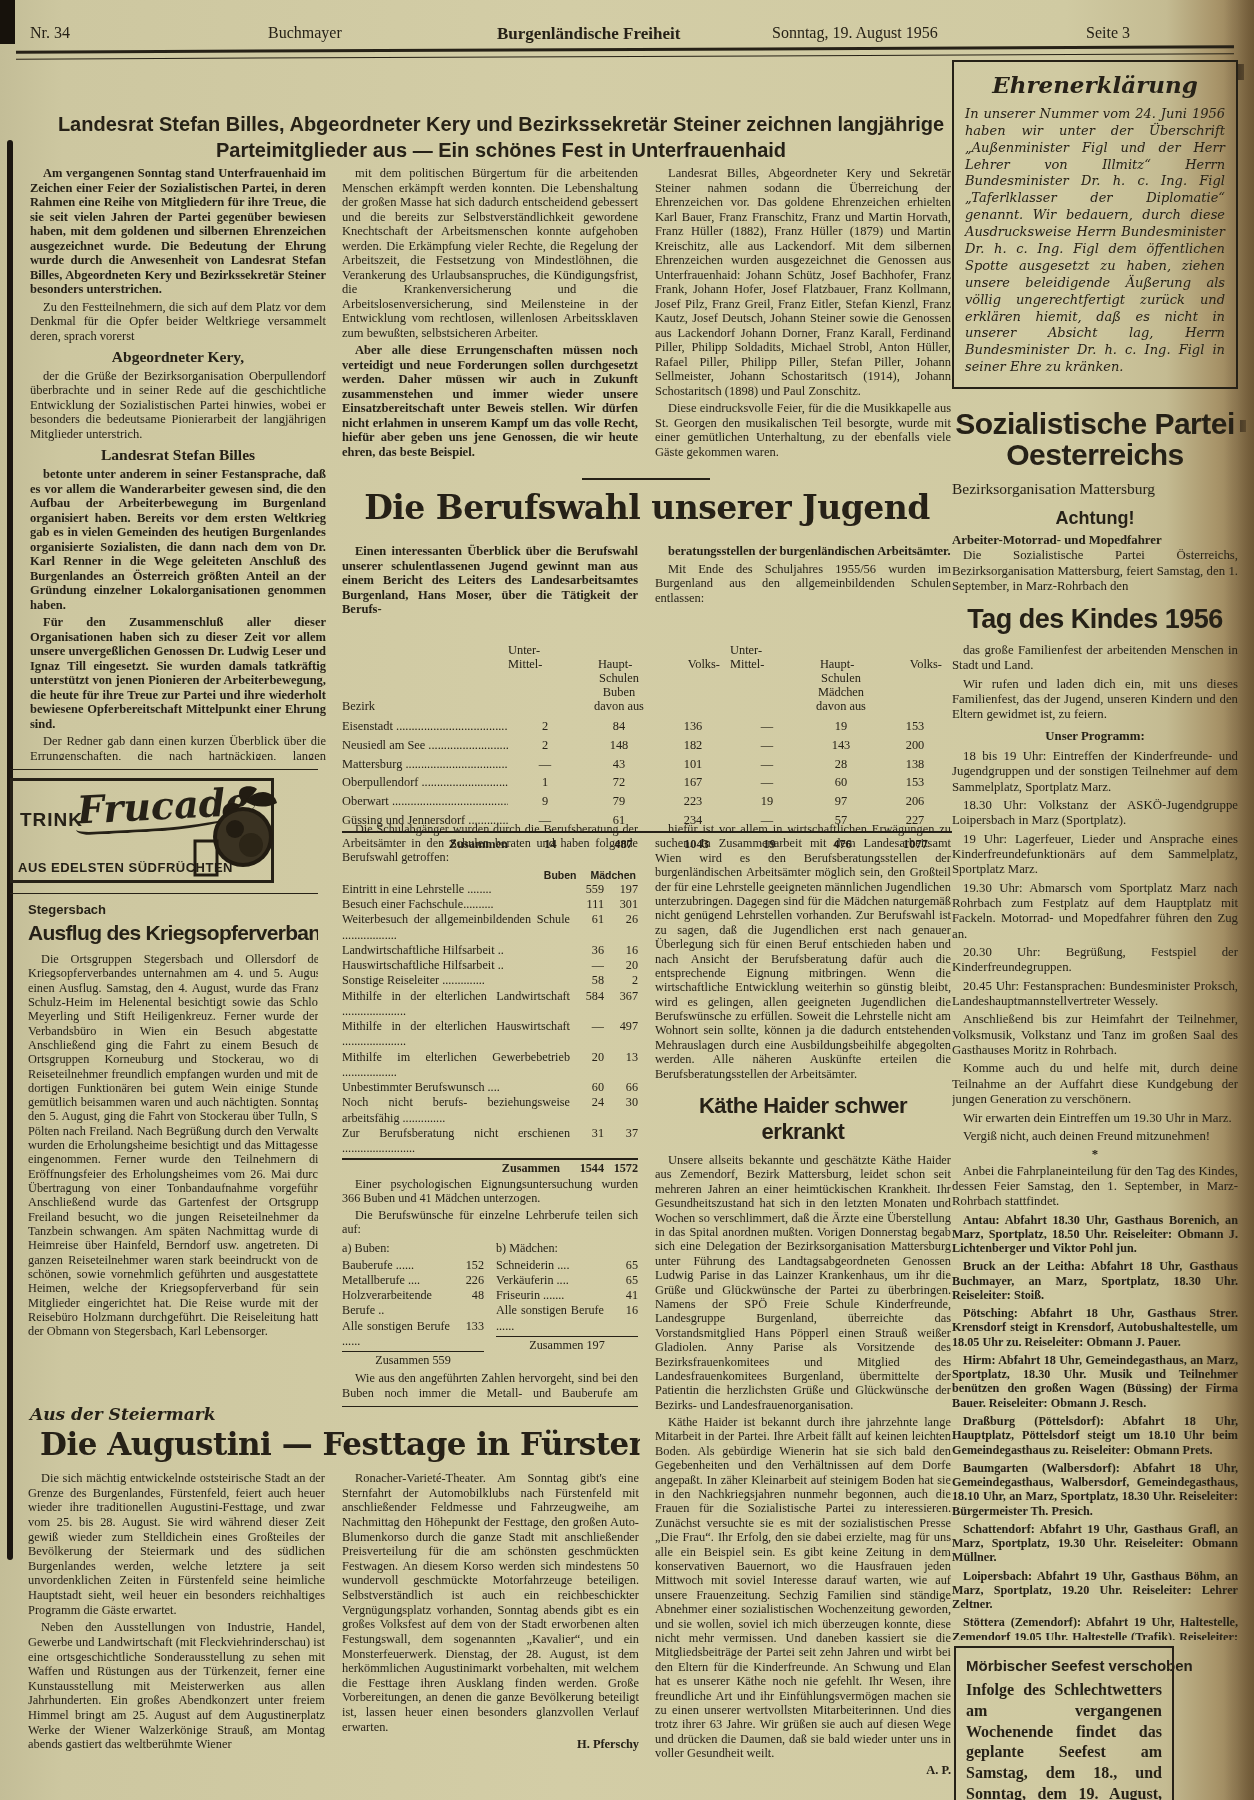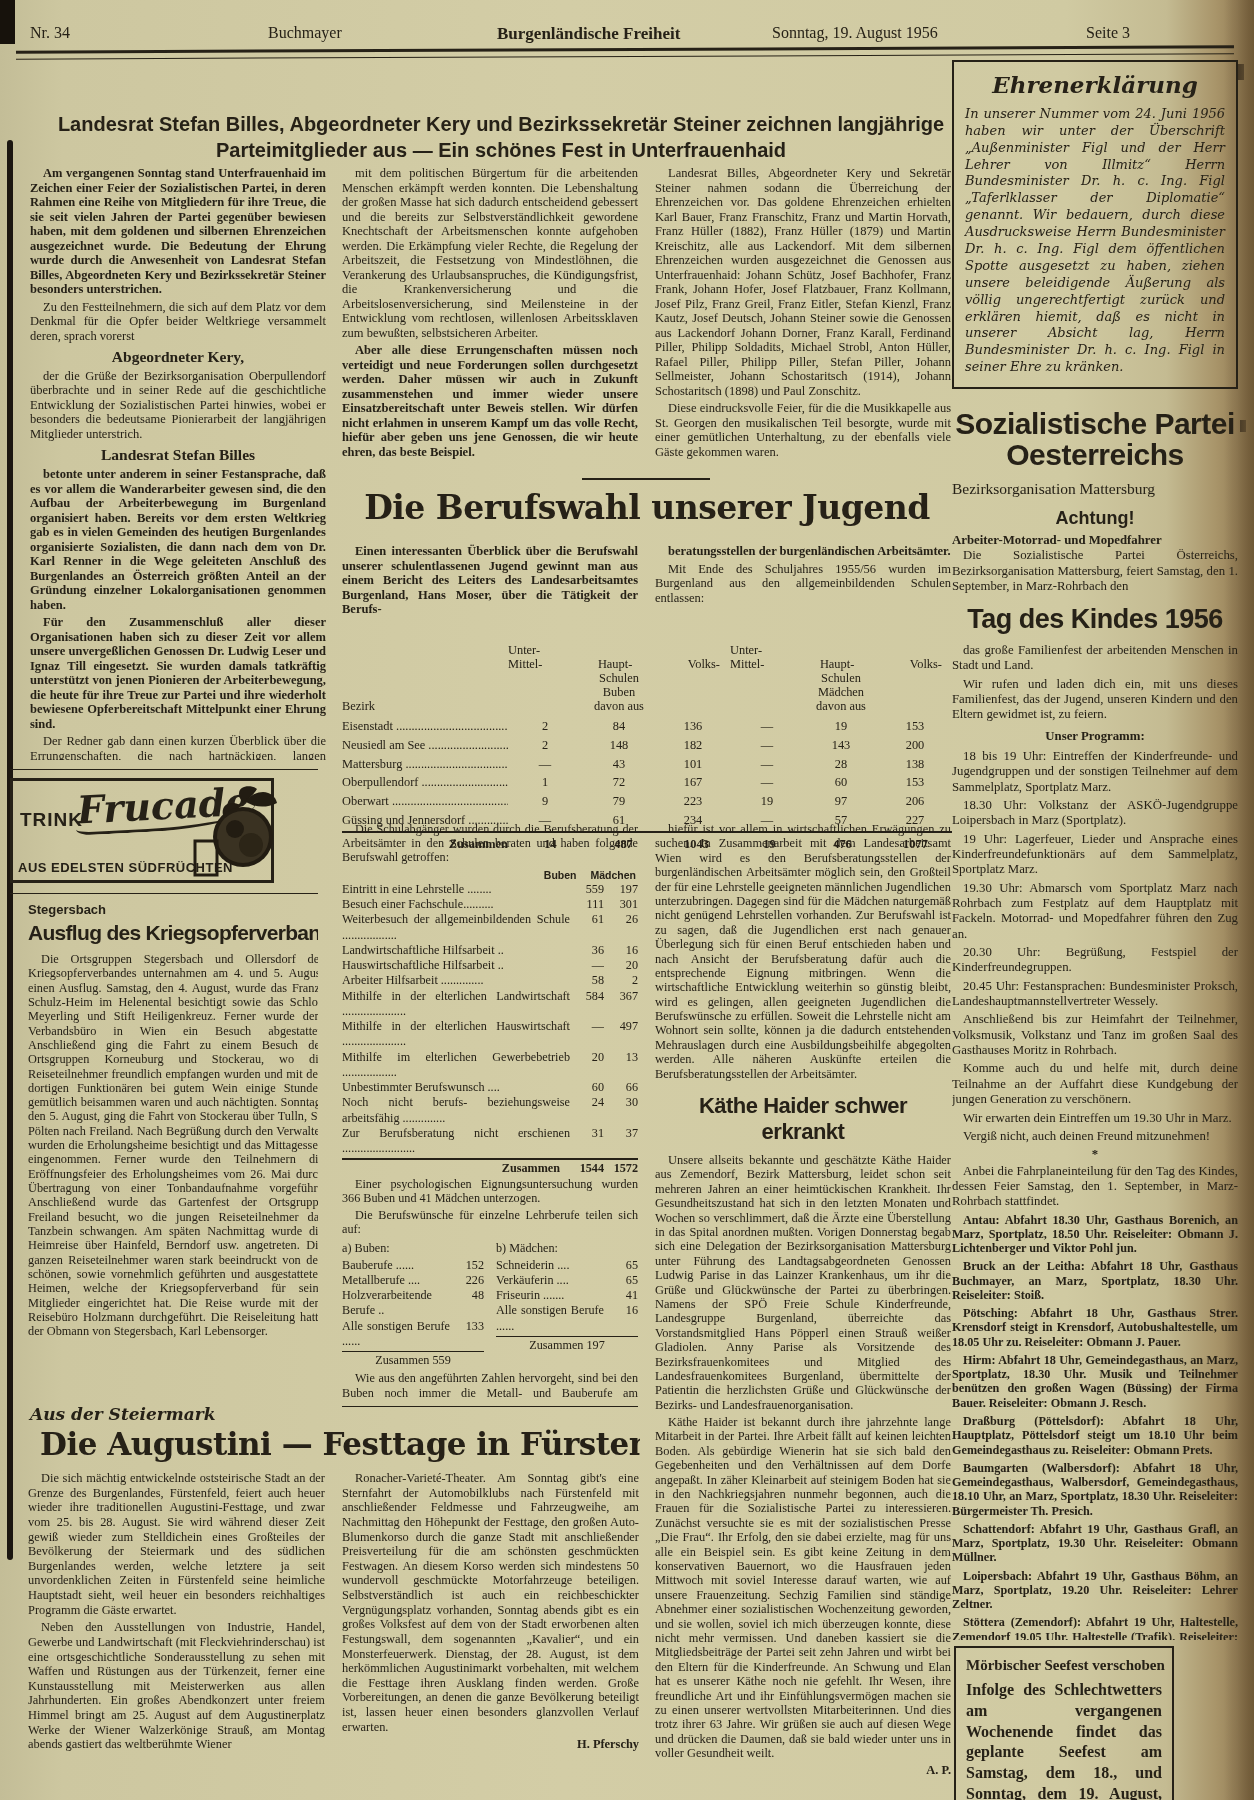--- a/index.html
+++ b/index.html
@@ -105,21 +105,21 @@
   #spoe-hl{font-family:"Liberation Sans",sans-serif;font-weight:700;font-size:30px;line-height:1.03;letter-spacing:-.5px;text-align:center;margin-bottom:9px;}
   .spoe-sub{text-align:left;font-size:15.5px;margin-bottom:9px;}
   .achtung{font-family:"Liberation Sans",sans-serif;font-weight:700;font-size:18px;text-align:center;margin-bottom:4px;}
   .moto{font-weight:700;font-size:12.8px;margin:0;}
   .sp-para{margin:0 0 3px;text-indent:11px;text-align:justify;}
   #tag-hl{font-family:"Liberation Sans",sans-serif;font-weight:700;font-size:27px;letter-spacing:-.5px;text-align:center;margin:9px 0 7px;}
   .prog-hdr{font-weight:700;text-align:center;margin:6px 0 5px;}
   .star{text-align:center;font-weight:700;text-indent:0;margin:1px 0;}
   .dep{font-weight:700;font-size:12.2px;line-height:1.17;margin:0 0 4px;text-indent:11px;text-align:justify;}
   #moerbisch{position:absolute;left:954px;top:1646px;width:196px;border:2.5px solid #262117;padding:9px 10px 11px;}
-  #moerbisch .mb-title{font-family:Liberation Serif, serif;font-weight:700;font-size:15px;text-align:center;white-space:nowrap;margin-bottom:6px;}
+  #moerbisch .mb-title{font-family:Liberation Sans, sans-serif;font-weight:700;font-size:15px;text-align:center;white-space:nowrap;margin-bottom:6px;}
   #moerbisch .mb-body{font-weight:700;font-size:16px;line-height:1.3;text-align:justify;}
 </style>
 </head>
 <body>
 
 <div class="page">
 
   <div class="edge-left"></div>
   <div class="mark-tl"></div>
   <div class="mark-tr"></div>
@@ -315,21 +315,21 @@
           <span class="stat-label">Landwirtschaftliche Hilfsarbeit ..</span>
           <span class="stat-val">36</span>
           <span class="stat-val">16</span>
         </div>
         <div class="stat-row">
           <span class="stat-label">Hauswirtschaftliche Hilfsarbeit ..</span>
           <span class="stat-val">—</span>
           <span class="stat-val">20</span>
         </div>
         <div class="stat-row">
-          <span class="stat-label">Arbeiter Hilfsarbeit ..............</span>
+          <span class="stat-label">Sonstige Reiseleiter ..............</span>
           <span class="stat-val">58</span>
           <span class="stat-val">2</span>
         </div>
         <div class="stat-row">
           <span class="stat-label">Mithilfe in der elterlichen Landwirtschaft .....................</span>
           <span class="stat-val">584</span>
           <span class="stat-val">367</span>
         </div>
         <div class="stat-row">
           <span class="stat-label">Mithilfe in der elterlichen Hauswirtschaft .....................</span>

